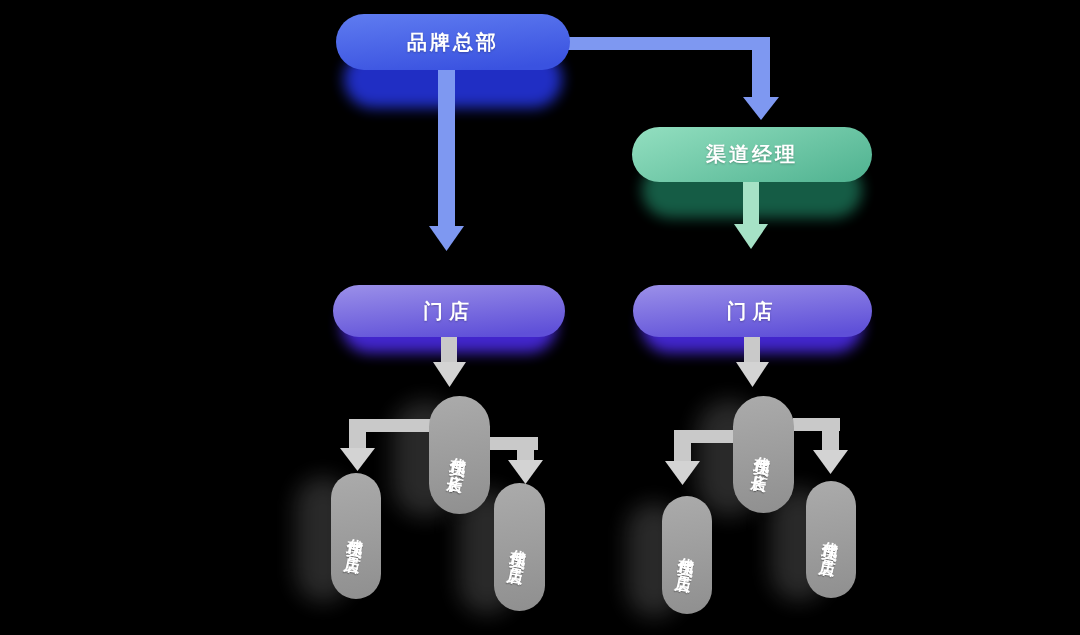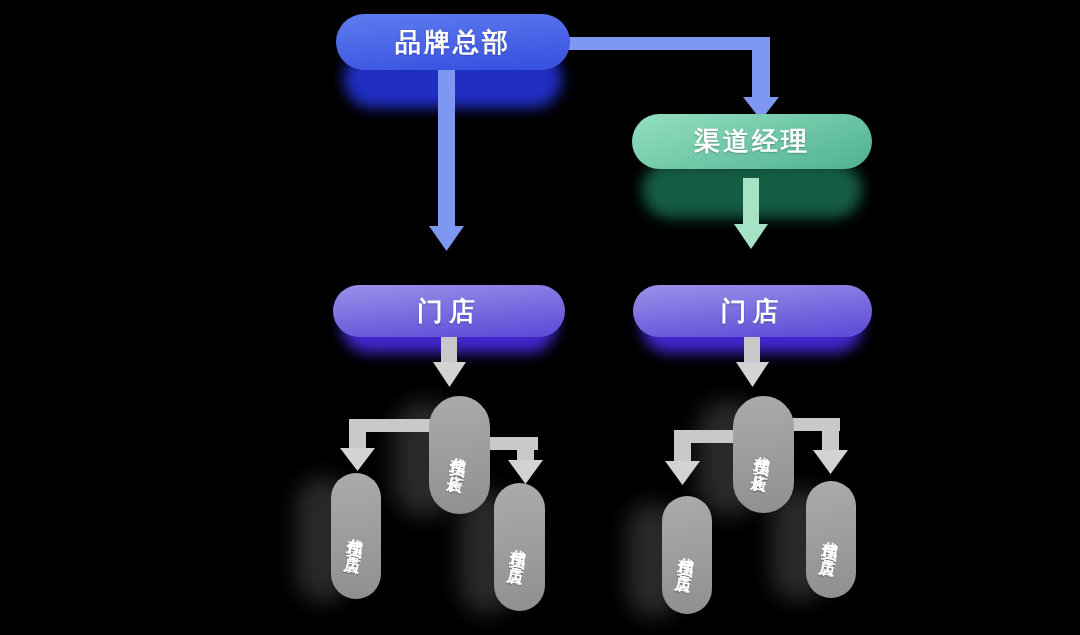--- a/index.html
+++ b/index.html
@@ -6,21 +6,21 @@
   .stage {
     position:relative; width:1080px; height:635px; background:#000000;
     overflow:hidden; font-family:"DejaVu Sans","Liberation Sans",sans-serif;
   }
   
   .pill {
     position:absolute; border-radius:30px; display:flex;
     align-items:center; justify-content:center; z-index:3;
   }
   .pill .lbl {
-    color:#ffffff; font-weight:bold; font-size:26px; letter-spacing:3px;
+    color:#ffffff; font-weight:bold; font-size:20px; letter-spacing:3px;
     text-shadow:0 1px 2px rgba(0,0,0,0.25);
   }
   .pill-shadow { position:absolute; border-radius:30px; filter:blur(7px); z-index:1; opacity:0.95; }
   .grad-blue   { background:linear-gradient(175deg,#5f7cf0 0%,#3a52e0 90%); }
   .grad-green  { background:linear-gradient(160deg,#93dfc0 0%,#52b492 95%); }
   .grad-purple { background:linear-gradient(175deg,#9b90e9 0%,#5f50d8 90%);margin-top:23px; }
   .sh-blue   { background:#2231cf; }
   .sh-green  { background:#176149; }
   .sh-purple { background:#4628d8; }
   .sh-gray   { background:#2e2e2e; }
@@ -71,21 +71,21 @@
   <div class="seg c-gray" style="left:441px;top:310px;width:16px;height:54px;"></div>
   <div class="head c-grayl" style="left:433px;top:362px;width:33px;height:25px;"></div>
 
   <div class="seg c-gray" style="left:744px;top:310px;width:16px;height:54px;"></div>
   <div class="head c-grayl" style="left:736px;top:362px;width:33px;height:25px;"></div>
 
   <div class="pill grad-blue" style="left:336px;top:14px;width:234px;height:56px;">
     <span class="lbl">品牌总部</span>
   </div>
 
-  <div class="pill grad-green" style="left:632px;top:114px;width:240px;height:55px;">
+  <div class="pill grad-green" style="left:632px;top:127px;width:240px;height:55px;">
     <span class="lbl">渠道经理</span>
   </div>
 
   <div class="pill grad-purple" style="left:333px;top:262px;width:232px;height:52px;">
     <span class="lbl" style="letter-spacing:6px;">门店</span>
   </div>
 
   <div class="pill grad-purple" style="left:633px;top:262px;width:239px;height:52px;">
     <span class="lbl" style="letter-spacing:6px;">门店</span>
   </div>

